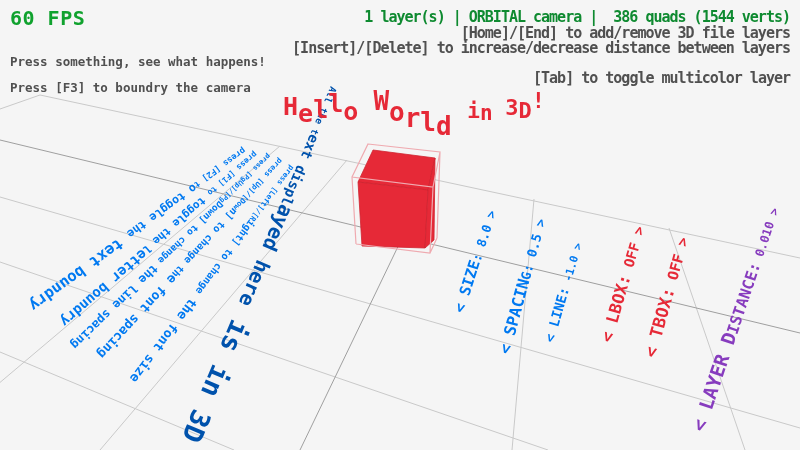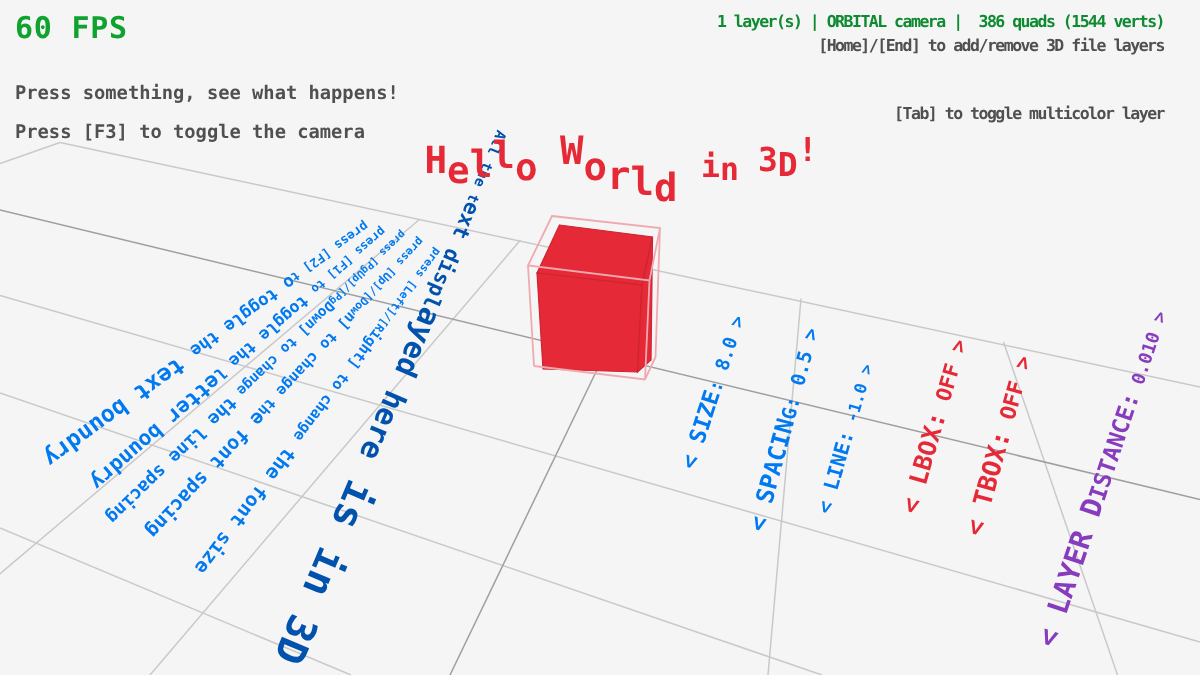--- a/index.html
+++ b/index.html
@@ -21,21 +21,21 @@
     position:absolute;left:283px;top:88px;z-index:4;
     display:flex;align-items:flex-start;white-space:pre;
     color:#e62937;line-height:1;
   }
   #wave-text span{display:inline-block;}
   #hud{position:absolute;left:0;top:0;width:800px;height:450px;z-index:5;pointer-events:none;border-radius:19px;}
   #fps{
     position:absolute;left:10px;top:6px;font-size:20px;letter-spacing:0.5px;
   }
   .hud-left-line{position:absolute;left:10px;font-size:12.5px;color:#505050;white-space:pre;}
-  .hud-right-line{position:absolute;right:24px;font-size:11px;letter-spacing:-1px;color:#505050;white-space:pre;text-align:left;}
+  .hud-right-line{position:absolute;right:10px;font-size:15px;letter-spacing:-1px;color:#505050;white-space:pre;text-align:left;}
 </style>
 </head>
 <body>
 
 <div id="stage">
 
   <svg id="grid-svg" width="800" height="450">
     <g stroke="#c9c9c9" stroke-width="1" fill="none">
       <line x1="40" y1="95" x2="800" y2="258"></line>
       <line x1="0" y1="197" x2="800" y2="428"></line>
@@ -72,19 +72,20 @@
       <polygon points="428,190 435,158 434,240 425,248" fill="#e62937" stroke="#cf2330" stroke-width="0.8"></polygon>
     </g>
     <path d="M368,144 L440,152 L433,187 L352,177 Z M352,177 L356,244 M433,187 L430,253 M440,152 L437,238 M356,244 L430,253 L437,238" fill="none" stroke="#efaab0" stroke-width="1.2"></path>
   </svg>
 
   <div id="wave-text"><span style="font-size: 25px; transform: translateY(6px);">H</span><span style="font-size: 25px; transform: translateY(13px);">e</span><span style="font-size: 25px; transform: translateY(9px);">l</span><span style="font-size: 25px; transform: translateY(3px);">l</span><span style="font-size: 25px; transform: translateY(11px);">o</span><span style="font-size: 25px; transform: translateY(8px);"> </span><span style="font-size: 26px; transform: translateY(0px);">W</span><span style="font-size: 26px; transform: translateY(11px);">o</span><span style="font-size: 26px; transform: translateY(17px);">r</span><span style="font-size: 26px; transform: translateY(21px);">l</span><span style="font-size: 26px; transform: translateY(25px);">d</span><span style="font-size: 26px; transform: translateY(20px);"> </span><span style="font-size: 21px; transform: translateY(13px);">i</span><span style="font-size: 21px; transform: translateY(15px);">n</span><span style="font-size: 21px; transform: translateY(14px);"> </span><span style="font-size: 22px; transform: translateY(9px);">3</span><span style="font-size: 22px; transform: translateY(12px);">D</span><span style="font-size: 22px; transform: translateY(2px);">!</span></div>
 
   <div id="hud">
     <div id="fps" style="color:#10a22e">60 FPS</div>
     <div class="hud-left-line" style="top:54px">Press something, see what happens!</div>
-    <div class="hud-left-line" style="top:80px">Press [F3] to toggle the camera</div>
+    <div class="hud-left-line" style="top:80px">Press [F3] to boundry the camera</div>
 
     <div class="hud-right-line" style="top:8px;color:#0e8a30;">1 layer(s) | ORBITAL camera |  386 quads (1544 verts)</div>
     <div class="hud-right-line" style="top:24px">[Home]/[End] to add/remove 3D file layers</div>
+    <div class="hud-right-line" style="top:39px">[Insert]/[Delete] to increase/decrease distance between layers</div>
     <div class="hud-right-line" style="top:69px">[Tab] to toggle multicolor layer</div>
   </div>
 </div>
 
 </body></html>

